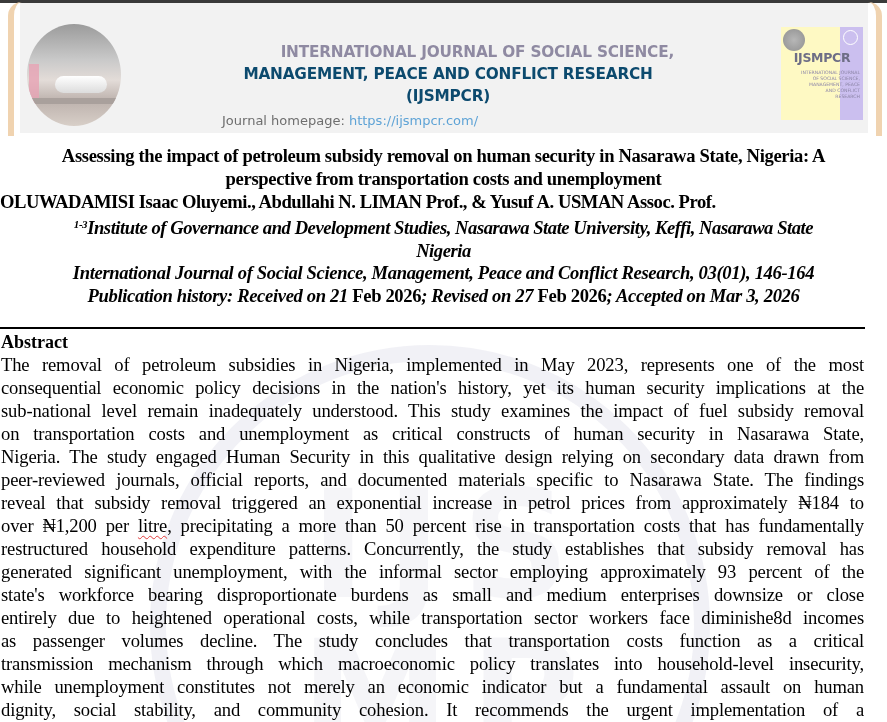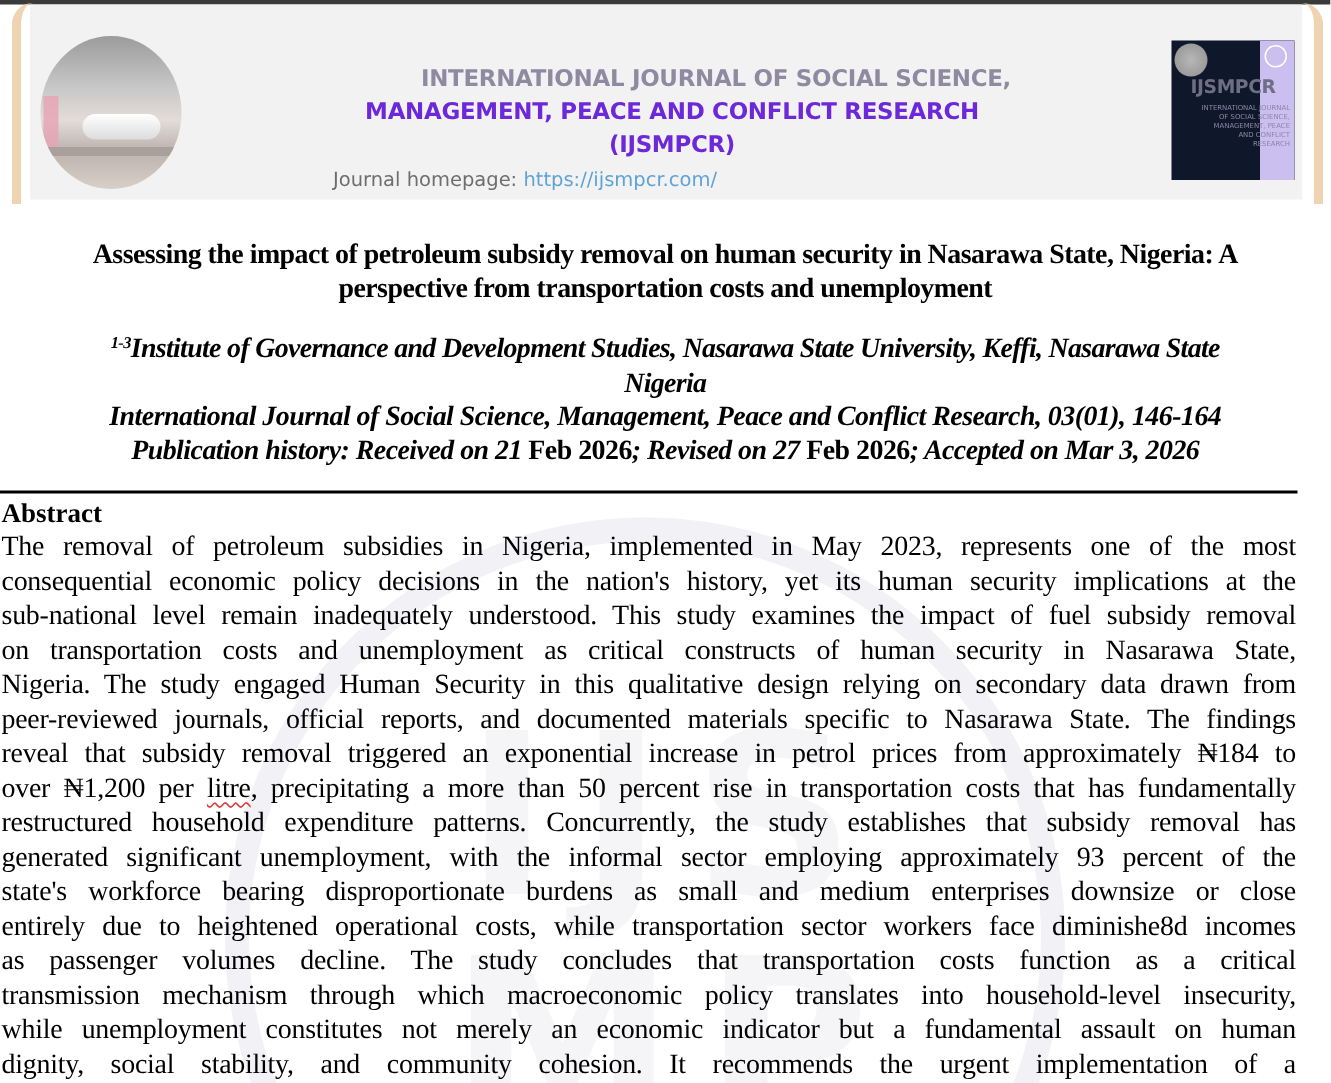--- a/index.html
+++ b/index.html
@@ -27,29 +27,29 @@
     background: linear-gradient(180deg,#ffffff,#dcdcdc); border-radius: 9px;
   }
   .photo-circle .pink { position: absolute; left: 2px; top: 40px; width: 10px; height: 40px; background: #e7a2b4; opacity: .8; }
   .photo-circle .shelf { position: absolute; left: 0; top: 74px; width: 100%; height: 6px; background: #a9a09c; }
   .banner-title {
     position: absolute; left: 222px; top: 41px; width: 452px; text-align: center;
     font-family: "DejaVu Sans", sans-serif; font-weight: bold; font-size: 15.3px; line-height: 22px;
     letter-spacing: -0.2px;
   }
   .banner-title .l1 { color: #8f8aa2; text-align: right; }
-  .banner-title .l2 { color: #6d28d9; }
+  .banner-title .l2 { color: #0c4a6e; }
   .banner-home {
     position: absolute; left: 222px; top: 113px; width: 452px; text-align: left;
     font-family: "DejaVu Sans", sans-serif; font-size: 13px; color: #6e6e6e;
   }
   .banner-home .url { color: #5ea3d6; }
   .cover-thumb {
     position: absolute; left: 781px; top: 27px; width: 82px; height: 93px;
-    background: #0f172a; overflow: hidden;
+    background: #fef9c3; overflow: hidden;
   }
   .cover-thumb .band { position: absolute; right: 0; top: 0; width: 23px; height: 100%; background: #cbbfef; }
   .cover-thumb .photo { position: absolute; left: 2px; top: 2px; width: 22px; height: 22px; border-radius: 50%; background: radial-gradient(#b7b7b7,#8f8f8f); }
   .cover-thumb .seal { position: absolute; right: 5px; top: 3px; width: 15px; height: 15px; border-radius: 50%; border: 1.5px solid #ffffff; box-sizing: border-box; }
   .cover-thumb .name {
     position: absolute; left: 0; top: 23px; width: 82px; text-align: center;
     font-family: "DejaVu Sans", sans-serif; font-weight: bold; font-size: 12.5px; color: #6e6e86; letter-spacing: -0.3px;
   }
   .cover-thumb .sub {
     position: absolute; right: 3px; top: 43px; width: 60px; text-align: right;
@@ -60,21 +60,21 @@
     position: absolute; left: 150px; top: 345px; width: 560px; height: 560px; border-radius: 50%;
     border: 16px solid rgba(180,180,205,0.18); box-sizing: border-box; pointer-events: none;
   }
   .wm-letters {
     position: absolute; left: 300px; top: 470px; width: 300px; text-align: center; pointer-events: none;
     font-family: "DejaVu Sans", sans-serif; font-weight: bold; font-size: 150px; line-height: 150px;
     color: rgba(190,190,210,0.16); letter-spacing: 20px;
   }
 
   .header-block { position: absolute; left: 0; top: 145px; width: 887px; text-align: center; }
-  .paper-title { font-weight: bold; font-size: 18.6px; line-height: 22.5px; margin: 14px; letter-spacing: -0.35px; }
+  .paper-title { font-weight: bold; font-size: 18.6px; line-height: 22.5px; margin: 0; letter-spacing: -0.35px; }
   .by { font-weight: bold; font-size: 18.6px; line-height: 22px; }
   .authors { font-weight: bold; font-size: 18.6px; line-height: 23px; text-align: left; letter-spacing: -0.45px; }
   .affil { font-weight: bold; font-style: italic; font-size: 18.6px; line-height: 23px; letter-spacing: -0.45px; }
   .affil sup { font-size: 11px; font-style: italic; vertical-align: 6px; }
   .citation { font-weight: bold; font-style: italic; font-size: 18.6px; line-height: 22.5px; letter-spacing: -0.35px; }
   .history { font-weight: bold; font-size: 18.6px; line-height: 22.5px; letter-spacing: -0.35px; }
   .history .it { font-style: italic; }
   .rule { position: absolute; left: 0; top: 327px; width: 865px; height: 1.5px; background: #000; }
 
   .abstract-head { position: absolute; left: 1px; top: 331px; font-weight: bold; font-size: 18px; line-height: 22px; }
@@ -118,20 +118,21 @@
 </div>
 
 <div class="watermark"></div>
 <div class="wm-letters">IJS MP</div>
 
 <div class="header-block">
   <div class="paper-title">
     <div>Assessing the impact of petroleum subsidy removal on human security in Nasarawa State, Nigeria: A</div>
     <div>perspective from transportation costs and unemployment</div>
   </div>
+  <div class="authors">OLUWADAMISI Isaac Oluyemi., Abdullahi N. LIMAN Prof., &amp; Yusuf A. USMAN Assoc. Prof.</div>
   <div class="affil">
     <div><sup>1-3</sup><span>Institute of Governance and Development Studies, Nasarawa State University, Keffi, Nasarawa State</span></div>
     <div>Nigeria</div>
   </div>
   <div class="citation">International Journal of Social Science, Management, Peace and Conflict Research, 03(01), 146-164</div>
   <div class="history">
     <span class="it">Publication history: Received on 21 </span><span>Feb 2026</span><span class="it">; Revised on 27 </span><span>Feb 2026</span><span class="it">; Accepted on Mar 3, 2026</span>
   </div>
 </div>
 

